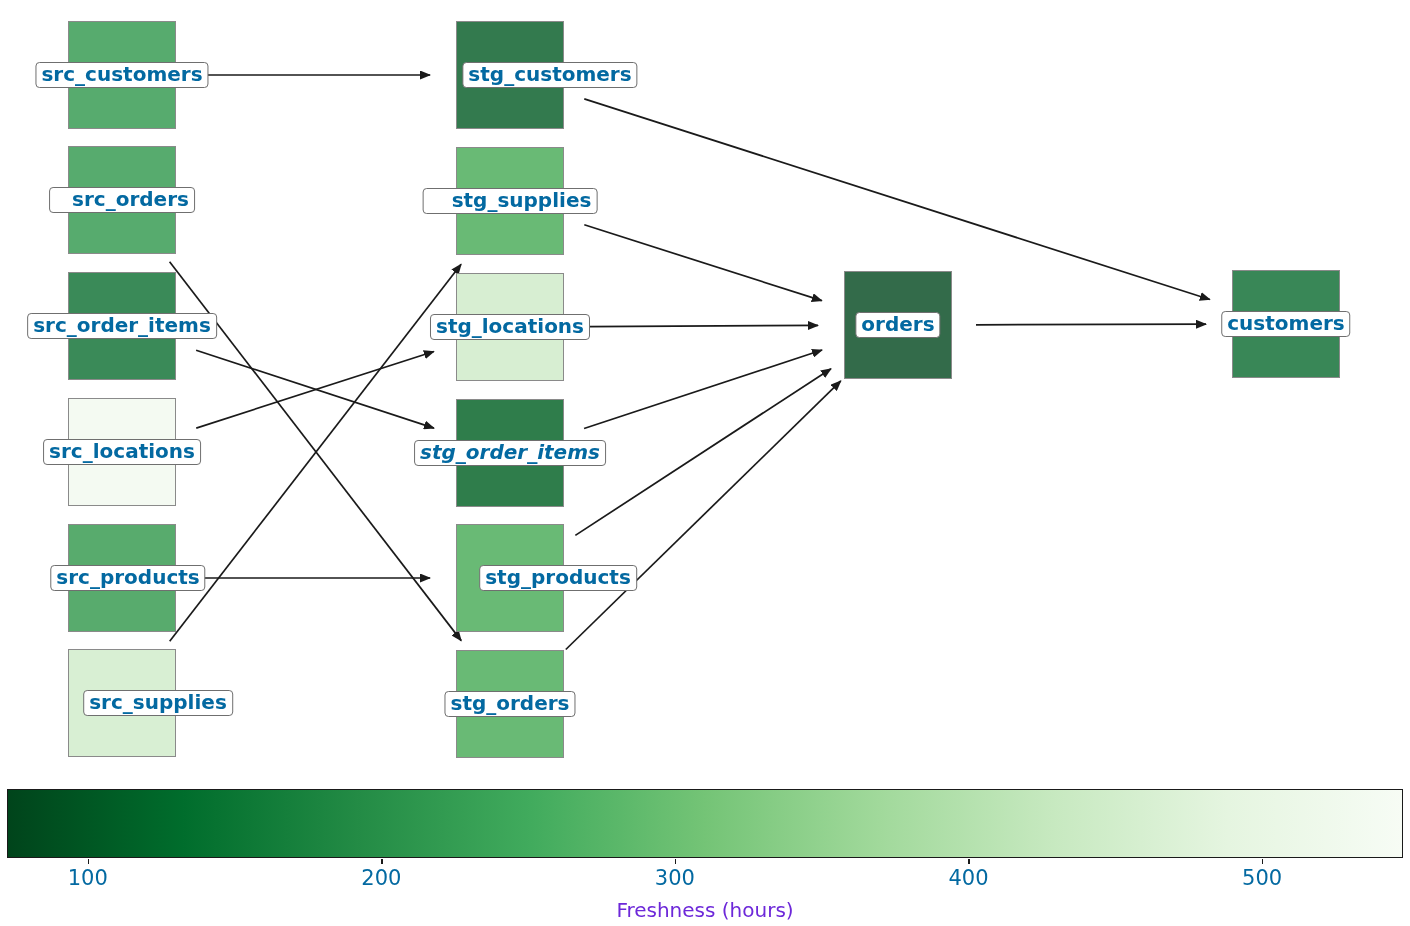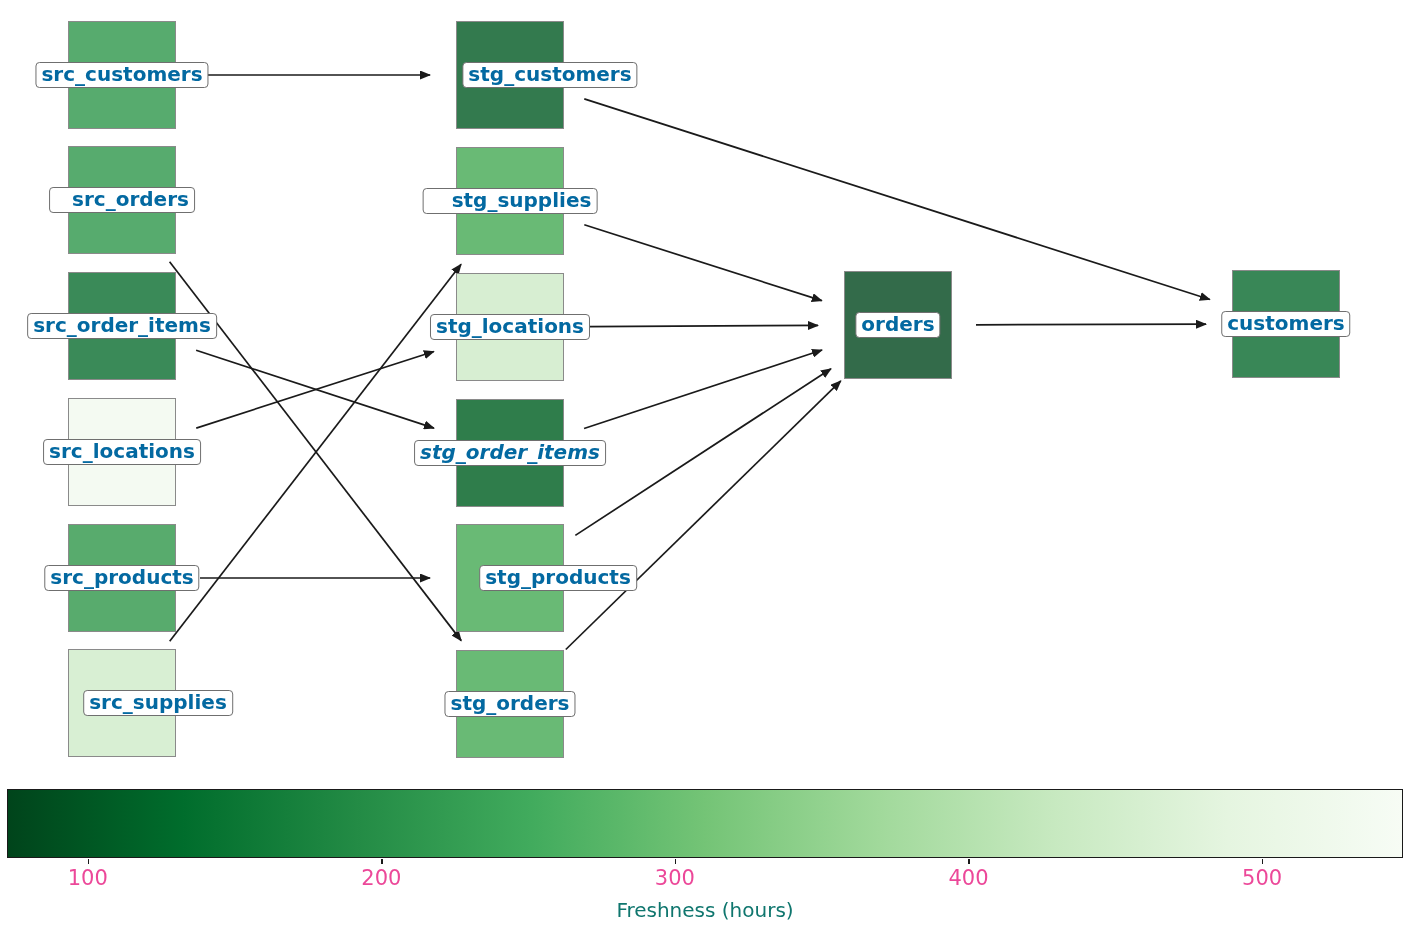--- a/index.html
+++ b/index.html
@@ -46,29 +46,29 @@
     position: absolute;
     top: 859px;
     width: 1.4px; height: 5px;
     background: #1a1a1a;
   }
   .cbar-tick-label {
     position: absolute;
     top: 866px;
     transform: translateX(-50%);
     font-size: 21px;
-    color: #ec4899;
+    color: #0369a1;
   }
   .cbar-axis-label {
     position: absolute;
     top: 898px;
     left: 705px;
     transform: translateX(-50%);
     font-size: 20px;
-    color: #0f766e;
+    color: #6d28d9;
   }
 </style>
 </head>
 <body>
 
 <div class="canvas">
   <svg id="edges-layer" width="1410" height="926" viewBox="0 0 1410 926" xmlns="http://www.w3.org/2000/svg">
     <defs>
       <marker id="arrowhead" markerWidth="11" markerHeight="9" refX="10" refY="4.5" orient="auto" markerUnits="userSpaceOnUse">
         <polygon points="0 0, 11 4.5, 0 9" fill="#1a1a1a"></polygon>
@@ -94,21 +94,21 @@
   <div id="node-layer">
       <div class="node-box" style="left: 68px; top: 21px; background: rgb(87, 171, 110);"></div>
       <div class="node-label" style="left: 122px; top: 75px;">src_customers</div>
       <div class="node-box" style="left: 68px; top: 146px; background: rgb(87, 171, 110);"></div>
       <div class="node-label" style="left: 122px; top: 200px; padding-left: 22px;">src_orders</div>
       <div class="node-box" style="left: 68px; top: 272px; background: rgb(58, 138, 88);"></div>
       <div class="node-label" style="left: 122px; top: 326px;">src_order_items</div>
       <div class="node-box" style="left: 68px; top: 398px; background: rgb(244, 250, 242);"></div>
       <div class="node-label" style="left: 122px; top: 452px;">src_locations</div>
       <div class="node-box" style="left: 68px; top: 524px; background: rgb(88, 171, 109);"></div>
-      <div class="node-label" style="left: 122px; top: 578px;">src_products</div>
+      <div class="node-label" style="left: 128px; top: 578px;">src_products</div>
       <div class="node-box" style="left: 68px; top: 649px; background: rgb(216, 239, 211);"></div>
       <div class="node-label" style="left: 122px; top: 703px; margin-left: 36px;">src_supplies</div>
       <div class="node-box" style="left: 456px; top: 21px; background: rgb(51, 122, 78);"></div>
       <div class="node-label" style="left: 538px; top: 75px; margin-left: 12px;">stg_customers</div>
       <div class="node-box" style="left: 456px; top: 147px; background: rgb(105, 186, 117);"></div>
       <div class="node-label" style="left: 510px; top: 201px; padding-left: 28px;">stg_supplies</div>
       <div class="node-box" style="left: 456px; top: 273px; background: rgb(215, 238, 210);"></div>
       <div class="node-label" style="left: 510px; top: 314px; margin-top: 13px;">stg_locations</div>
       <div class="node-box" style="left: 456px; top: 399px; background: rgb(47, 125, 75);"></div>
       <div class="node-label" style="left: 510px; top: 453px; font-style: italic;">stg_order_items</div>

